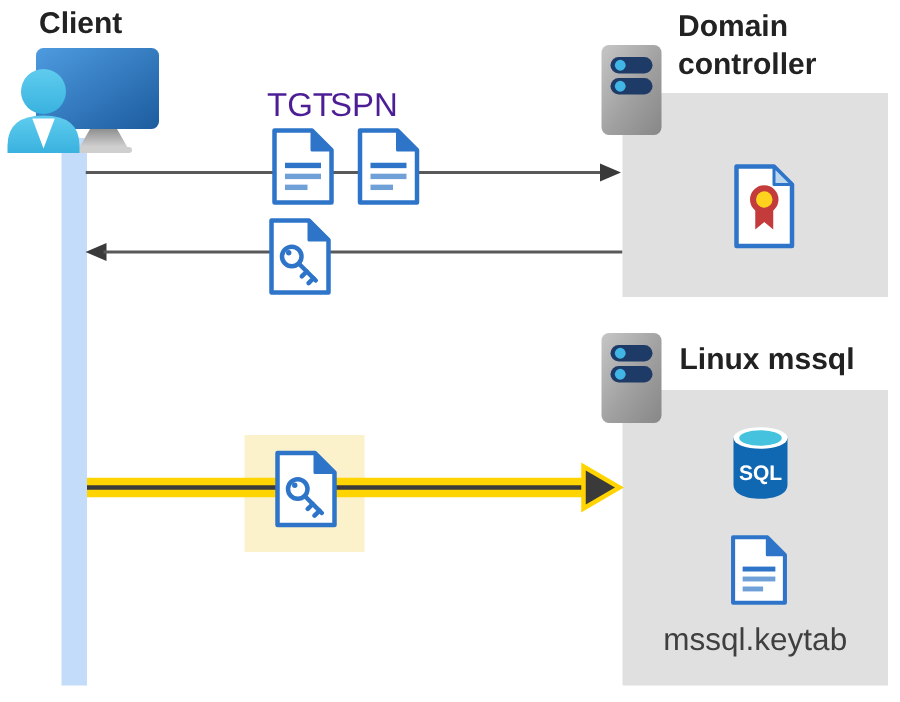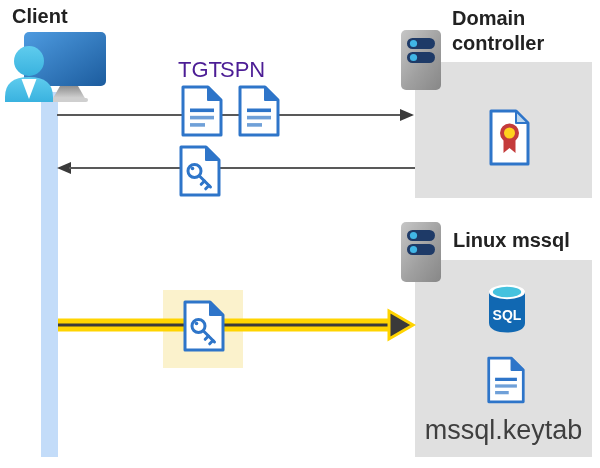--- a/index.html
+++ b/index.html
@@ -6,21 +6,21 @@
   .canvas{
     position:relative;width:600px;height:468px;background:#ffffff;overflow:hidden;
     font-family:"Liberation Sans",sans-serif;
   }
   .abs{position:absolute;}
   .gray-box{background:#E0E0E0;}
   .highlight{background:#FBF2CC;}
   .client-line{background:#C3DCF9;}
   .title{font-weight:bold;color:#222222;font-size:20px;line-height:25px;}
   .doc-label{font-size:22px;color:#4c1d95;text-align:center;font-weight:400;}
-  .file-label{font-size:27px;color:#3F3F3F;text-align:center;}
+  .file-label{font-size:21px;color:#3F3F3F;text-align:center;}
   svg{display:block;}
 </style>
 </head>
 <body>
 
 <div class="canvas">
 
   <svg width="0" height="0" style="position:absolute" aria-hidden="true">
     <defs>
       <linearGradient id="gSrv" x1="0" y1="0" x2="1" y2="1">
@@ -59,21 +59,21 @@
     <polygon points="14,1 0,7 14,13" fill="#3A3A3A"></polygon>
     <line x1="12" y1="7" x2="358" y2="7" stroke="#595959" stroke-width="2"></line>
   </svg>
 
   <svg class="abs" style="left:58px;top:308px;" width="358" height="34">
     <line x1="0" y1="17" x2="336" y2="17" stroke="#FFD400" stroke-width="13"></line>
     <line x1="0" y1="17" x2="336" y2="17" stroke="#3A3A3A" stroke-width="3"></line>
     <polygon points="331,3 355,17 331,31" fill="#3A3A3A" stroke="#FFD400" stroke-width="3"></polygon>
   </svg>
 
-  <div class="abs title" style="left:12px;top:4px;">Client</div>
+  <div class="abs title" style="left:26px;top:4px;">Client</div>
   <svg class="abs" style="left:4px;top:28px;" width="110" height="76" viewBox="0 0 110 76">
     <rect x="20" y="4" width="82" height="54" rx="5" fill="url(#gMon)"></rect>
     <path d="M56 58 L74 58 L82 72 L48 72 Z" fill="url(#gStand)"></path>
     <rect x="46" y="70" width="38" height="4" rx="2" fill="#CFCFCF"></rect>
     <circle cx="25" cy="33" r="15" fill="url(#gPerson)"></circle>
     <path d="M1 74 V69 Q1 49 25 49 Q49 49 49 69 V74 Z" fill="url(#gPerson)"></path>
     <path d="M17.5 51 L25 71 L32.5 51 Z" fill="#ffffff"></path>
   </svg>
 
   <div class="abs doc-label" style="left:178px;top:57px;width:44px;">TGT</div>

